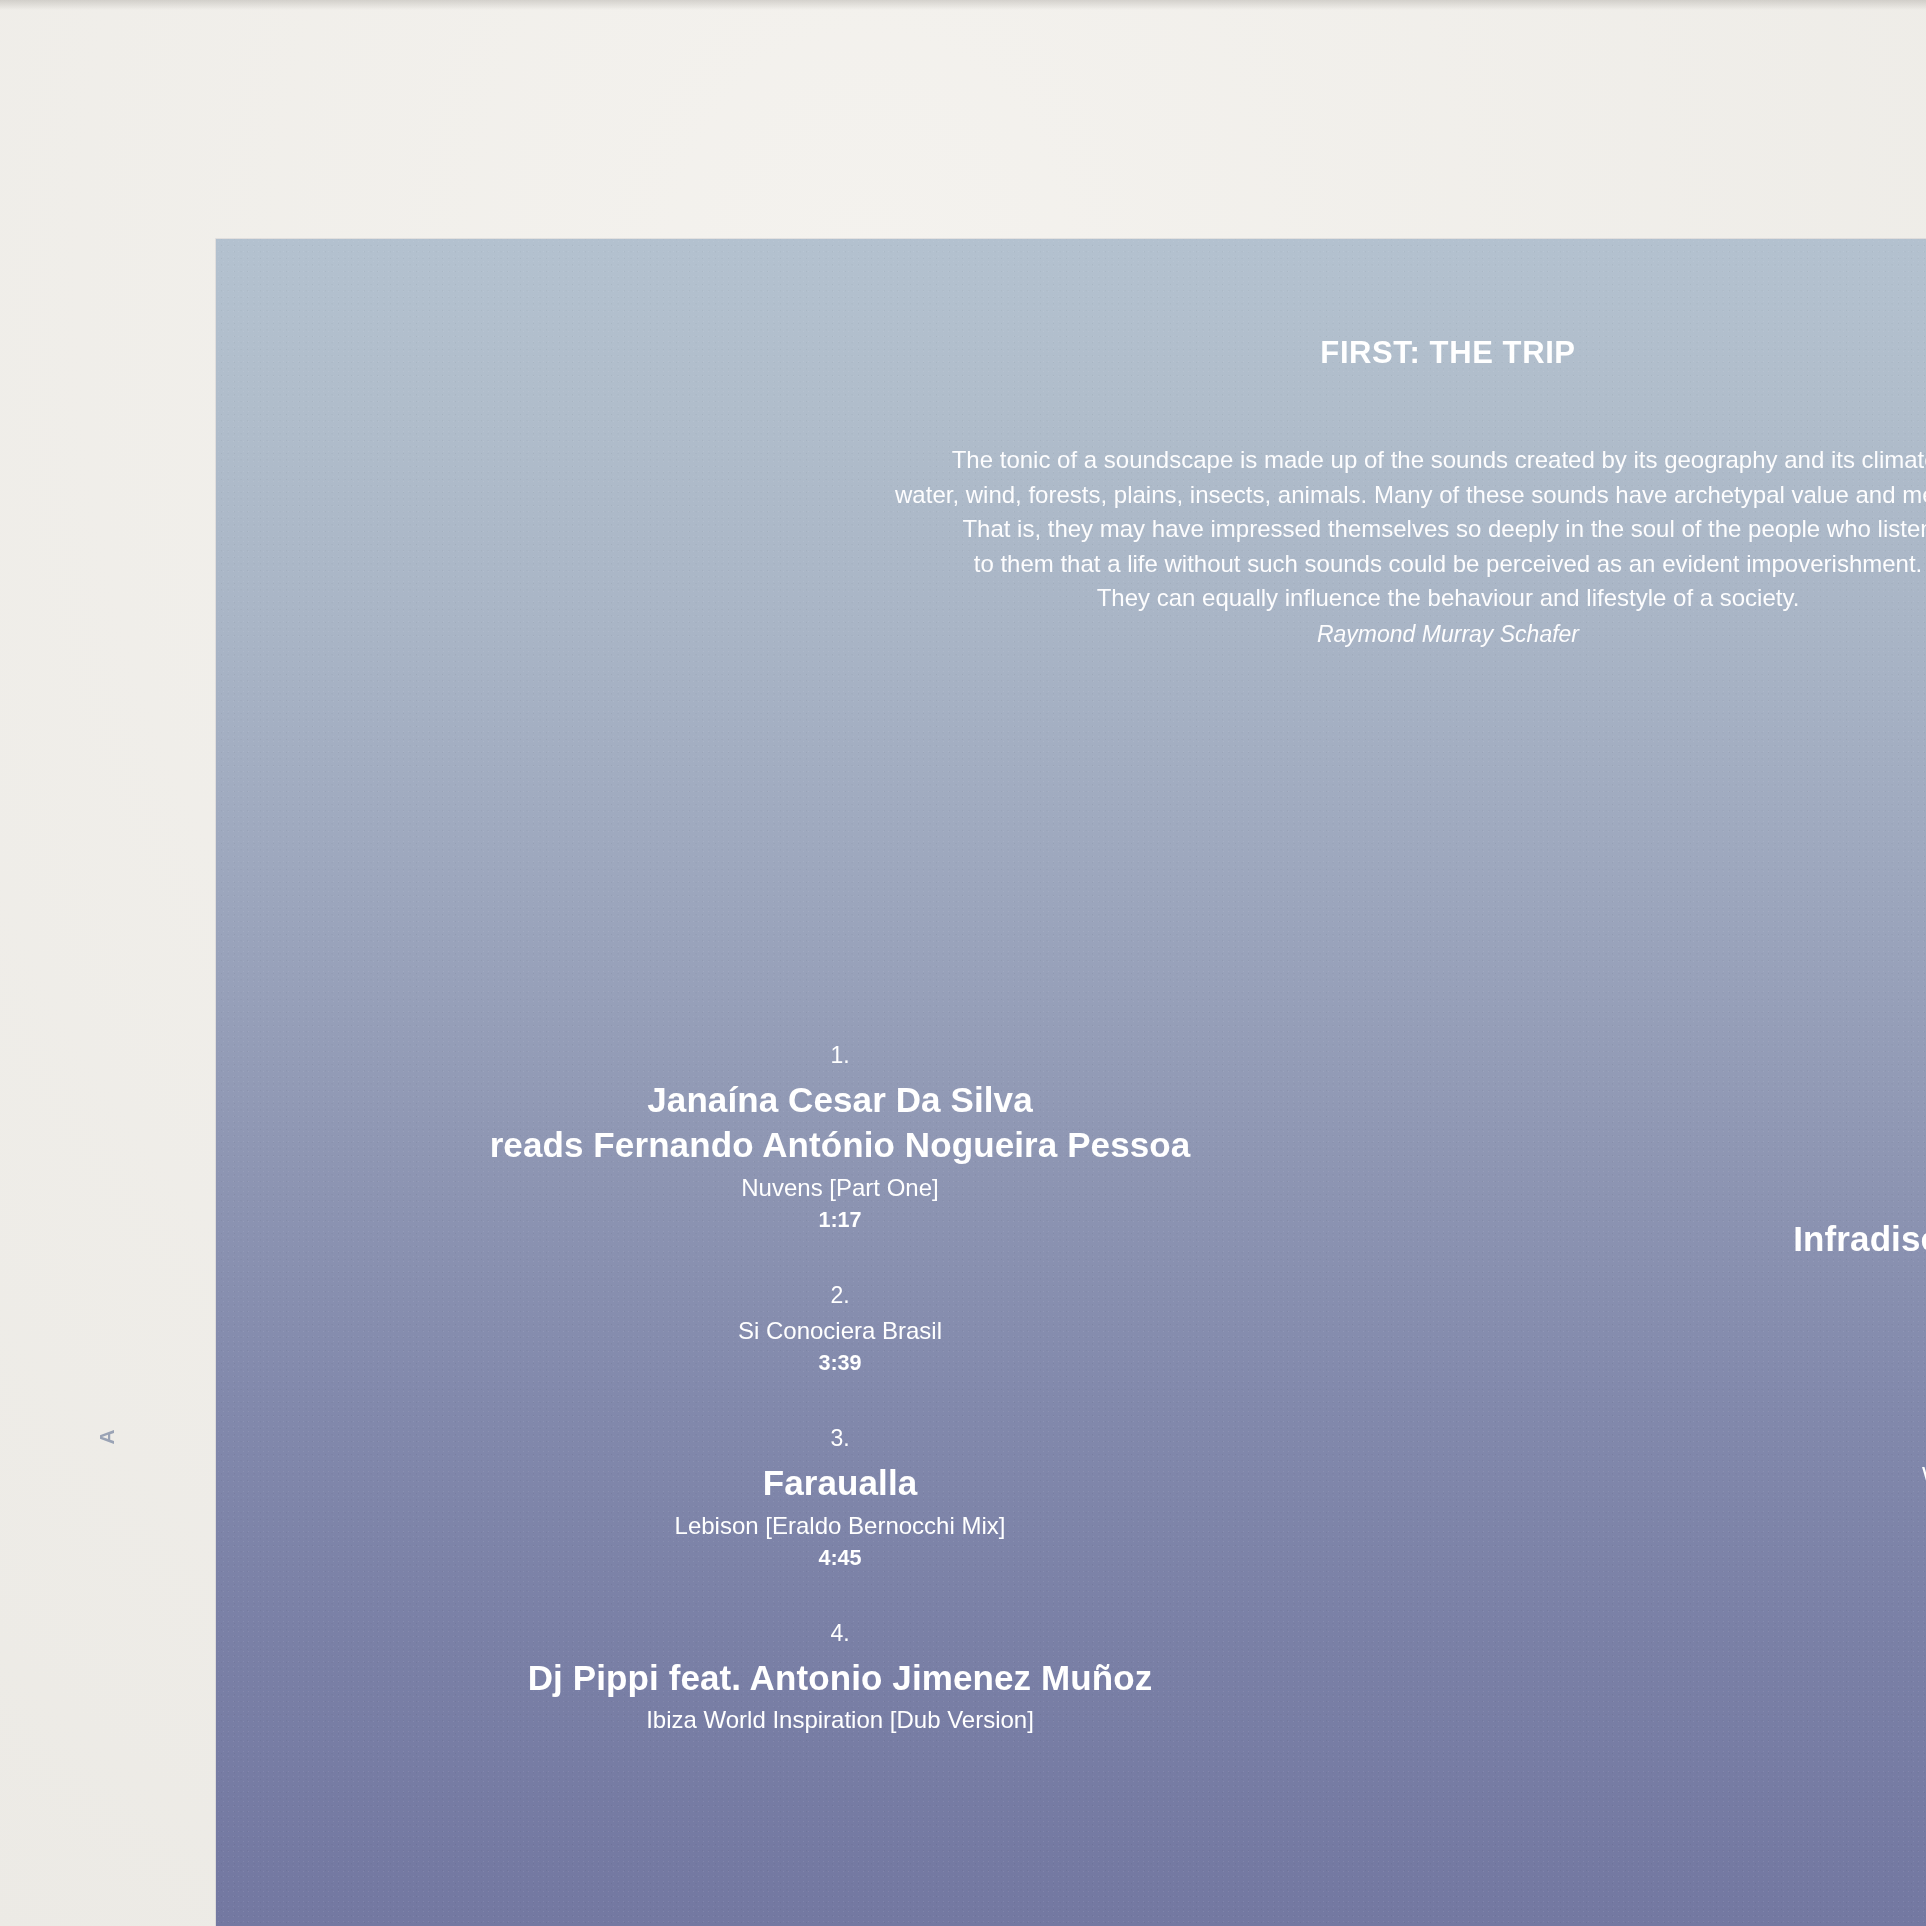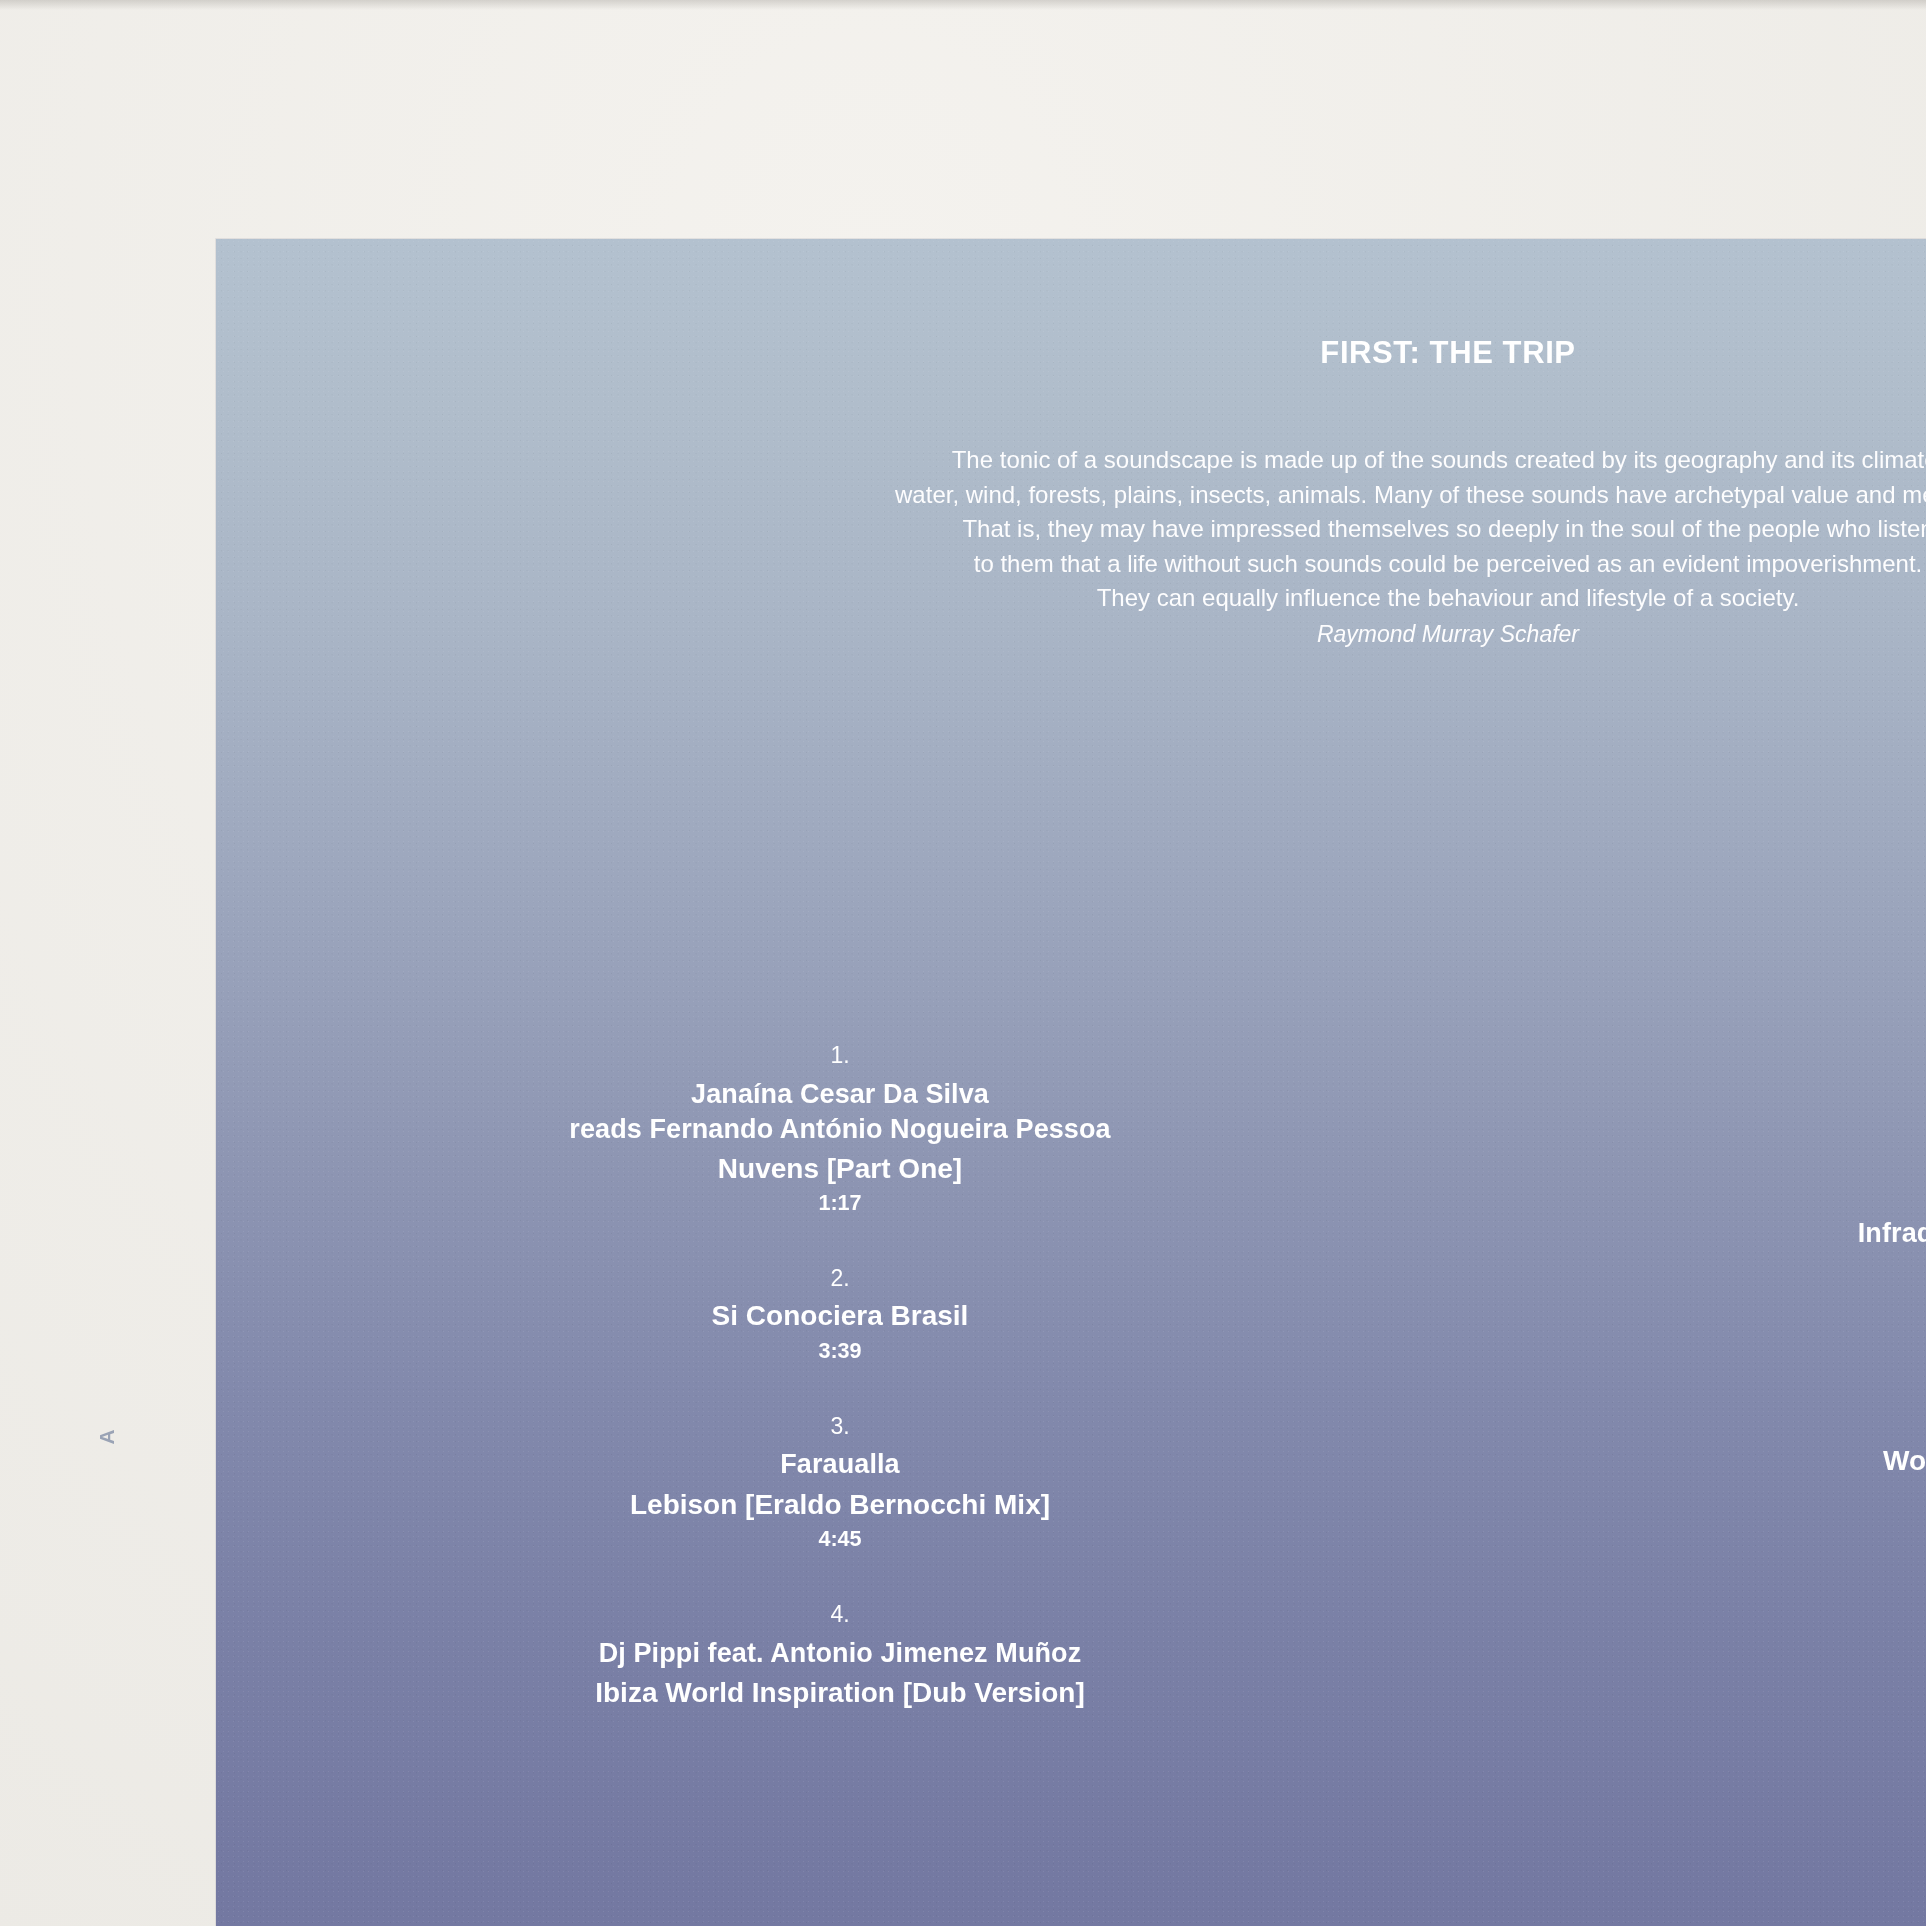--- a/index.html
+++ b/index.html
@@ -102,29 +102,29 @@
   .col-a { left: 104px;  top: 803px; }
   .col-b { left: 1341px; top: 942px; }
 
   .track { margin-bottom: 49px; }
   .track .num {
     font-size: 23px;
     font-weight: 400;
     margin-bottom: 7.7px;
   }
   .track .artist {
-    font-size: 27px;
+    font-size: 35px;
     font-weight: bold;
     line-height: 1.3;
     margin-bottom: 6.2px;
     letter-spacing: 0.1px;
   }
   .track .title {
-    font-size: 28px;
-    font-weight: 700;
+    font-size: 24px;
+    font-weight: 400;
     margin-bottom: 5.4px;
   }
   .track .dur {
     font-size: 21.6px;
     font-weight: 700;
   }
 
   
   .side-letter {
     position: absolute;

